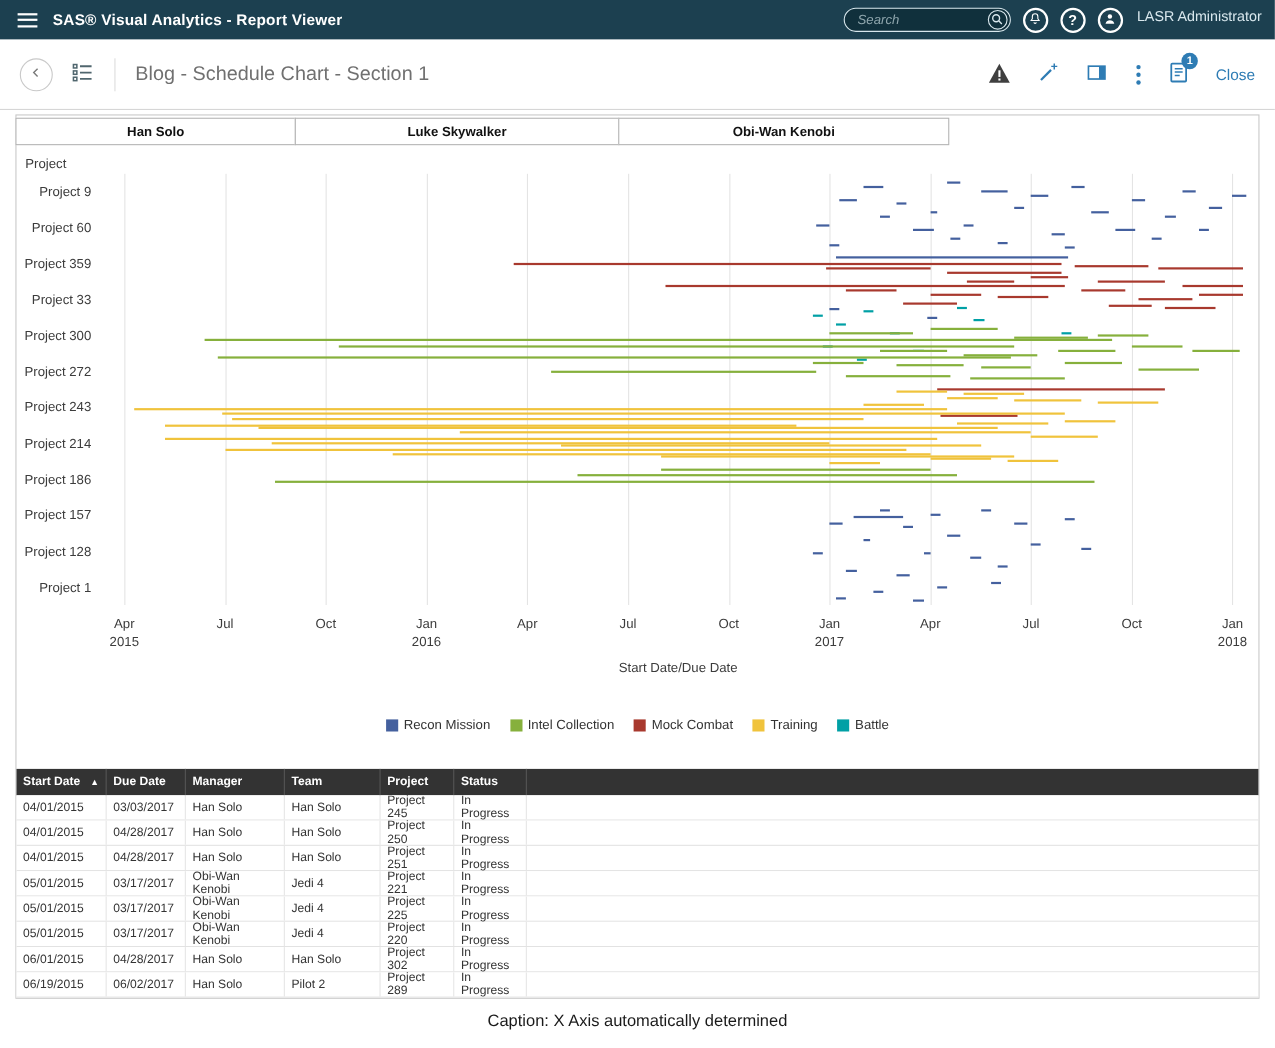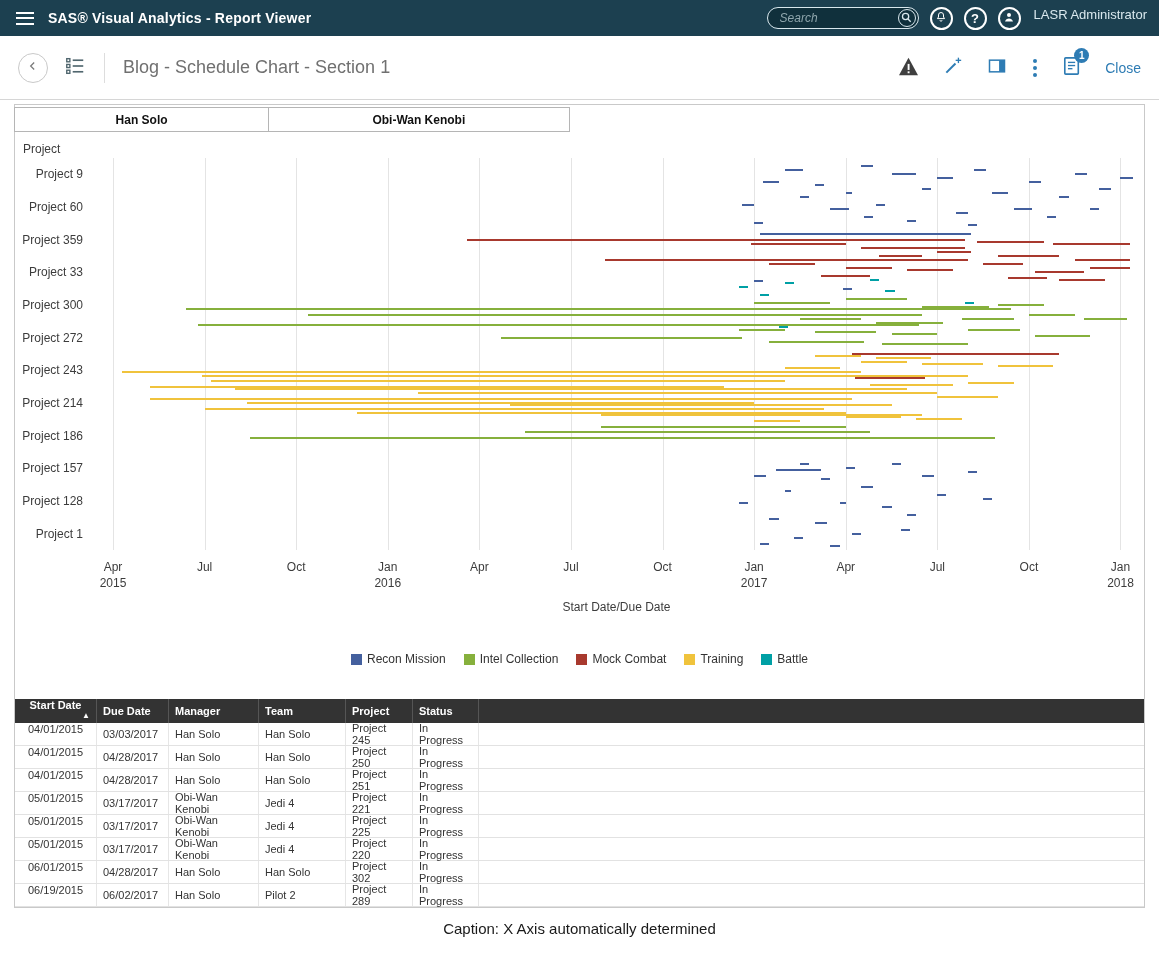--- a/index.html
+++ b/index.html
@@ -48,21 +48,21 @@
   .legend-row { position: absolute; top: 520px; left: 0; width: 100%; display: flex; justify-content: center; align-items: center; gap: 18px; font-size: 12px; color: #333; }
   .legend-item { display: inline-flex; align-items: center; cursor: pointer; }
   .swatch { width: 11px; height: 11px; display: inline-block; margin-right: 5px; }
   
   .data-table { margin-top: 22px; font-size: 11px; }
   .t-header { display: flex; background: #333; color: #fff; height: 24px; font-weight: bold; }
   .t-header .t-cell { border-right: 1px solid #555; }
   .t-cell { display: flex; align-items: center; padding: 0 6px; }
   .t-row { display: flex; height: 23px; border-bottom: 1px solid #e2e2e2; color: #333; background: #fff; }
   .t-row .t-cell { border-right: 1px solid #e6e6e6; }
-  .c0 { width: 82px; flex-direction: column; } .c1 { width: 72px; } .c2 { width: 90px; }
+  .c0 { width: 82px; } .c1 { width: 72px; } .c2 { width: 90px; }
   .c3 { width: 87px; } .c4 { width: 67px; } .c5 { width: 66px; }
   .t-fill { flex: 1; border-right: none !important; }
   .sort-arrow { margin-left: auto; font-size: 8px; padding-left: 6px; }
   
   .caption { text-align: center; margin-top: 12px; font-size: 15px; color: #1a1a1a; }
 </style>
 </head>
 <body>
 
 <div class="app-header">
@@ -173,20 +173,21 @@
       <span class="badge">1</span>
     </button>
     <a class="close-link">Close</a>
   </div>
 </div>
 
 <div class="panel">
 
   <div class="seg-row">
       <button class="seg-btn" style="width: 22.6%; margin-left: -1px;">Han Solo</button>
+      <button class="seg-btn" style="width: 26.1%; margin-left: -1px;">Luke Skywalker</button>
       <button class="seg-btn" style="width: 26.7%; margin-left: -1px;">Obi-Wan Kenobi</button>
     </div>
 
   <div class="chart-wrap">
     <div class="y-axis-title">Project</div>
     <div class="plot">
         <div class="gridline" style="left: 20px;"></div>
         <div class="gridline" style="left: 111.59px;"></div>
         <div class="gridline" style="left: 203.18px;"></div>
         <div class="gridline" style="left: 294.77px;"></div>

